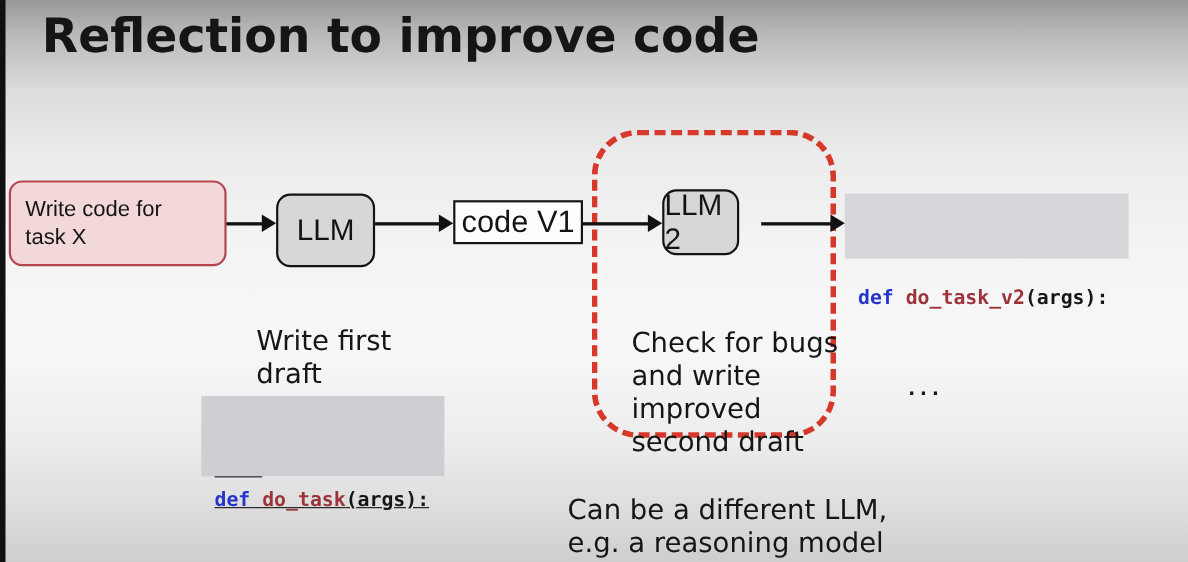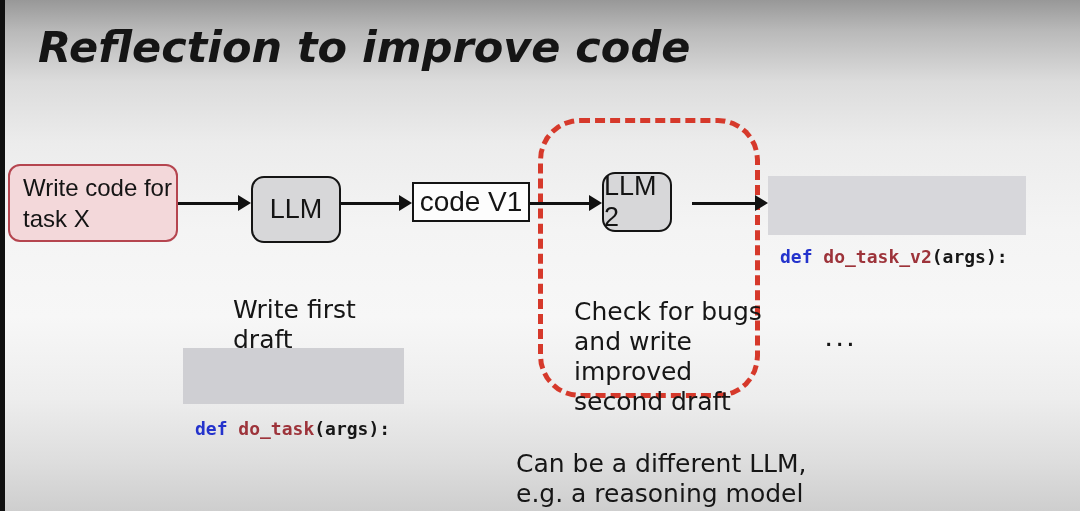--- a/index.html
+++ b/index.html
@@ -12,36 +12,35 @@
     background: linear-gradient(180deg,
       #989898 0%, #b9b9b9 6%, #dcdcdc 16%, #ececec 28%,
       #f4f4f4 45%, #f7f7f7 62%, #ededed 78%, #dedede 90%, #cecece 100%);
     font-family: "DejaVu Sans", sans-serif;
   }
   .edge-bar {
     position: absolute; left: 0; top: 0; width: 5px; height: 511px;
     background: #101010;
   }
   .slide-title {
-    position: absolute; left: 38px; top: 22px;
+    position: absolute; left: 38px; top: 8px;
     font-size: 43px; font-weight: 600; color: #151515; letter-spacing: 0px;
     white-space: nowrap;
-    font-style: italic;
   }
   
   .flow-box {
     position: absolute; display: flex; align-items: center; justify-content: center;
     color: #141414; z-index: 3;
     font-family: "Liberation Sans", sans-serif;
   }
   .task-box {
-    left: 8px; top: 164px; width: 170px; height: 78px;
+    left: 8px; top: 164px; width: 198px; height: 78px;
     background: #f3d8da; border: 2.5px solid #b5454f; border-radius: 12px;
     justify-content: flex-start; padding-left: 13px;
-    font-size: 24px; line-height: 1.3; white-space: pre-line;
+    font-size: 20px; line-height: 1.3; white-space: pre-line;
   }
   .llm-box {
     background: #d7d7d9; border: 2.5px solid #141414; border-radius: 13px;
     font-size: 27px;
   }
   .llm1 { left: 251px; top: 176px; width: 90px; height: 67px; }
   .llm2 { left: 602px; top: 172px; width: 70px; height: 60px; }
   .codev1-box {
     left: 412px; top: 182px; width: 118px; height: 40px;
     background: #fdfdfd; border: 2px solid #141414;
@@ -65,24 +64,24 @@
   }
   .arrow-1 { left: 178px; width: 73px; }
   .arrow-2 { left: 341px; width: 71px; }
   .arrow-3 { left: 530px; width: 72px; }
   .arrow-4 { left: 692px; width: 76px; }
   
   .code-snippet {
     position: absolute; z-index: 3;
     font-family: "DejaVu Sans Mono", monospace;
     font-size: 18px; font-weight: 600; line-height: 1.55; color: #161616;
-    padding: 11px 12px; white-space: pre;
+    padding: 25px 12px; white-space: pre;
   }
   .code-v2 { left: 768px; top: 176px; width: 258px; height: 59px; background: #d7d7db; }
-  .code-v1 { left: 183px; top: 348px; width: 221px; height: 56px; background: #cfcfd3; }
+  .code-v1 { left: 183px; top: 360px; width: 221px; height: 73px; background: #cfcfd3; text-decoration: underline; }
   .kw { color: #2433cc; }
   .fn { color: #9d333a; }
   .code-body { padding-left: 4ch; }
   
   .note {
     position: absolute; color: #161616; font-size: 25px; line-height: 1.2;
     white-space: pre-line; z-index: 2; margin-top: 28px;
   }
   .note-first-draft { left: 233px; top: 267px; }
   .note-second-draft { left: 574px; top: 269px; }

